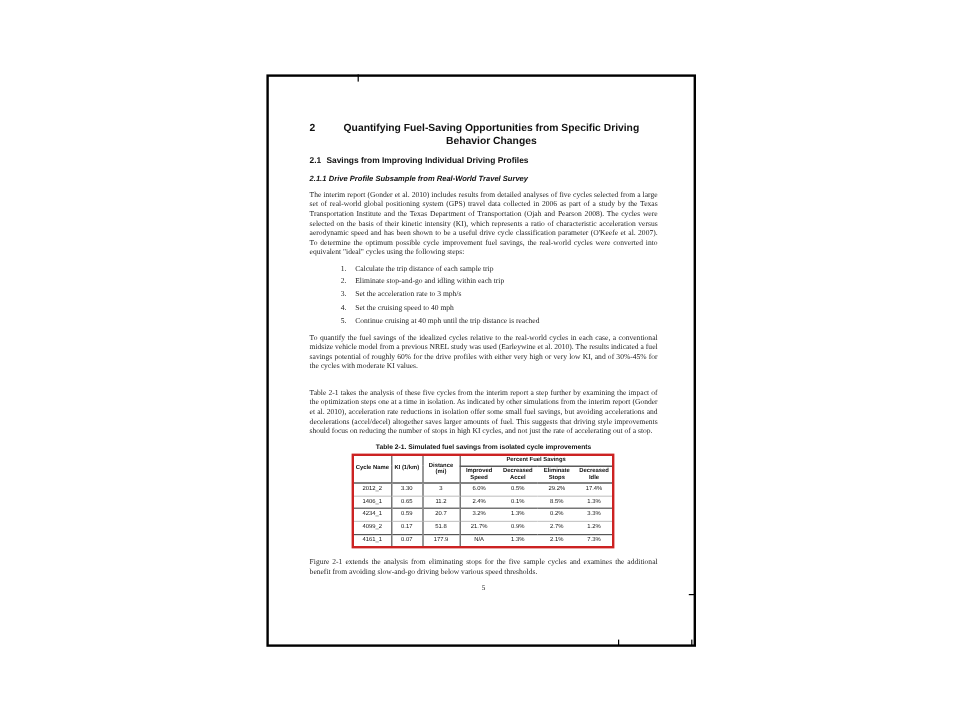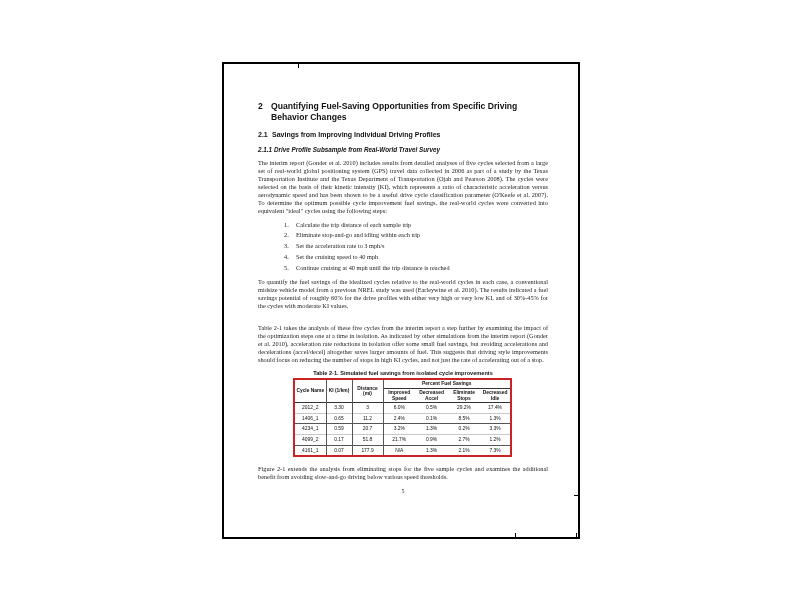--- a/index.html
+++ b/index.html
@@ -23,21 +23,21 @@
     position: absolute; left: 34px; top: 37px; width: 290px;
     color: #1c1c1c;
   }
 
   h1.h1 {
     font-family: "Liberation Sans", sans-serif;
     font-size: 8.6px; line-height: 10.5px; font-weight: bold; color: #111;
     display: flex;
   }
   h1.h1 .hnum { flex: 0 0 13px; }
-  h1.h1 .htxt { flex: 1; }
+  h1.h1 .htxt { flex: 1; text-align: center; }
 
   h2.h2 {
     font-family: "Liberation Sans", sans-serif;
     font-size: 7px; line-height: 8.5px; font-weight: bold; color: #111;
     display: flex; margin-top: 9px;
   }
   h2.h2 .hnum { flex: 0 0 14px; }
 
   h3.h3 {
     font-family: "Liberation Sans", sans-serif;

